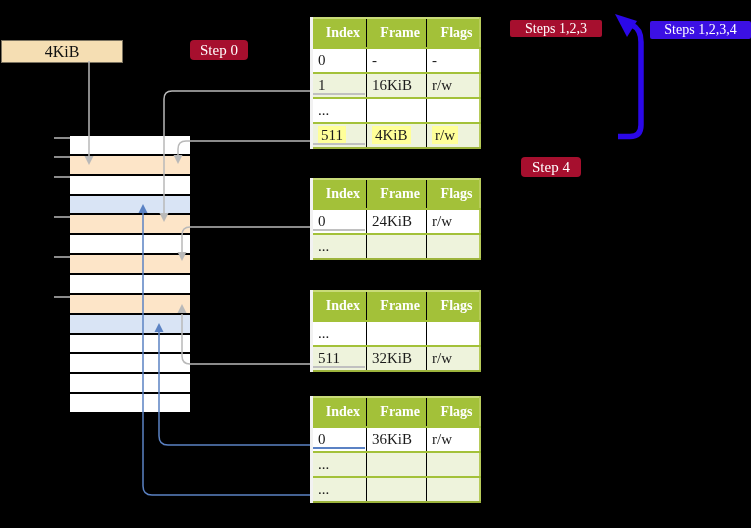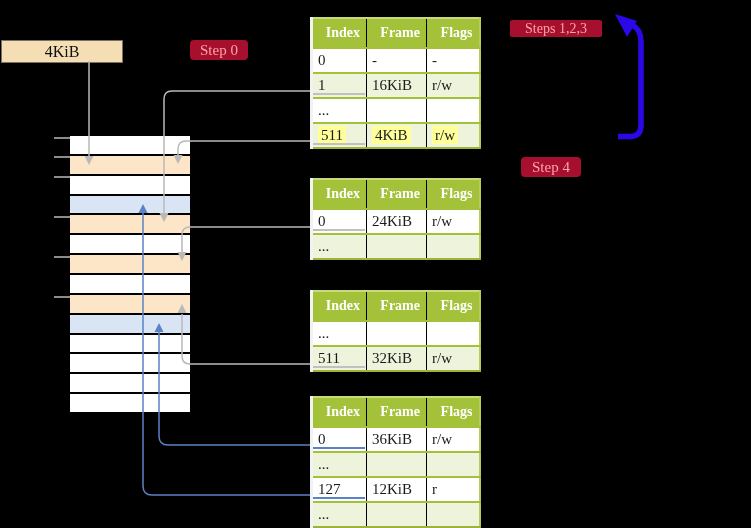--- a/index.html
+++ b/index.html
@@ -1,21 +1,21 @@
 <!DOCTYPE html>
 <html><head>
 <meta charset="utf-8">
 <style>
   html,body{margin:0;padding:0;background:#000;}
   .canvas{position:relative;width:751px;height:528px;background:#000;overflow:hidden;
           font-family:"Liberation Serif","DejaVu Serif",serif;}
   .wheat{position:absolute;display:flex;align-items:center;justify-content:center;
          font-size:16px;color:#111;border:1px solid #7a7260;}
   .chip{position:absolute;display:flex;align-items:center;justify-content:center;
-        color:#fca5a5;font-size:14px;white-space:nowrap;}
+        color:#ffffff;font-size:14px;white-space:nowrap;}
   .chip.big{font-size:15px;}
   .rounded{border-radius:4px;}
   .sq{border-radius:2px;}
   .mrow{position:absolute;}
   .tick{position:absolute;height:2px;width:16px;}
   #connectors{position:absolute;left:0;top:0;pointer-events:none;}
   .ptable{position:absolute;border-collapse:collapse;background:#fff;
           border-left:3px solid #f2f2f2;border-top:2px solid #c9db79;
           border-right:2px solid #b7cb5a;border-bottom:2px solid #9db43c;
           font-size:15px;color:#1a1a1a;table-layout:fixed;}
@@ -32,20 +32,21 @@
 <body>
 
 <div class="canvas">
 
   <div class="wheat" style="left: 1px; top: 40px; width: 120px; height: 21px; background: rgb(245, 222, 179);">4KiB</div>
 
   <div class="chip big rounded" style="left: 190px; top: 40px; width: 58px; height: 20px; background: rgb(166, 15, 46);">Step 0</div>
 
   <div class="chip sq" style="left: 510px; top: 20px; width: 92px; height: 17px; background: rgb(166, 15, 46);">Steps 1,2,3</div>
 
+  <div class="chip sq" style="left: 650px; top: 21px; width: 101px; height: 18px; background: rgb(60, 16, 228);">Steps 1,2,3,4</div>
 
   <div class="chip big rounded" style="left: 521px; top: 157px; width: 60px; height: 20px; background: rgb(166, 15, 46);">Step 4</div>
 
   <div id="stack">
       <div class="mrow" style="left: 70px; top: 136px; width: 120px; height: 17.9px; background: rgb(255, 255, 255);"></div>
       <div class="mrow" style="left: 70px; top: 155.9px; width: 120px; height: 17.9px; background: rgb(253, 229, 200);"></div>
       <div class="mrow" style="left: 70px; top: 175.7px; width: 120px; height: 17.9px; background: rgb(255, 255, 255);"></div>
       <div class="mrow" style="left: 70px; top: 195.6px; width: 120px; height: 17.9px; background: rgb(217, 228, 245);"></div>
       <div class="mrow" style="left: 70px; top: 215.4px; width: 120px; height: 17.9px; background: rgb(253, 229, 200);"></div>
       <div class="mrow" style="left: 70px; top: 235.3px; width: 120px; height: 17.9px; background: rgb(255, 255, 255);"></div>
@@ -191,25 +192,20 @@
             <td style="background: rgb(255, 255, 255);">0<div class="ul" style="background: rgb(91, 130, 196);"></div></td>
             <td style="background: rgb(255, 255, 255);">36KiB</td>
             <td style="background: rgb(255, 255, 255);">r/w</td>
           </tr>
           <tr>
             <td style="background: rgb(238, 243, 220);">...</td>
             <td style="background: rgb(238, 243, 220);"></td>
             <td style="background: rgb(238, 243, 220);"></td>
           </tr>
           <tr>
-            <td style="background: rgb(255, 255, 255);">127<div class="ul" style="background: rgb(91, 130, 196);"></div></td>
-            <td style="background: rgb(255, 255, 255);">12KiB</td>
-            <td style="background: rgb(255, 255, 255);">r</td>
-          </tr>
-          <tr>
             <td style="background: rgb(238, 243, 220);">...</td>
             <td style="background: rgb(238, 243, 220);"></td>
             <td style="background: rgb(238, 243, 220);"></td>
           </tr>
         </tbody>
       </table>
     </div>
 </div>
 
 </body></html>

